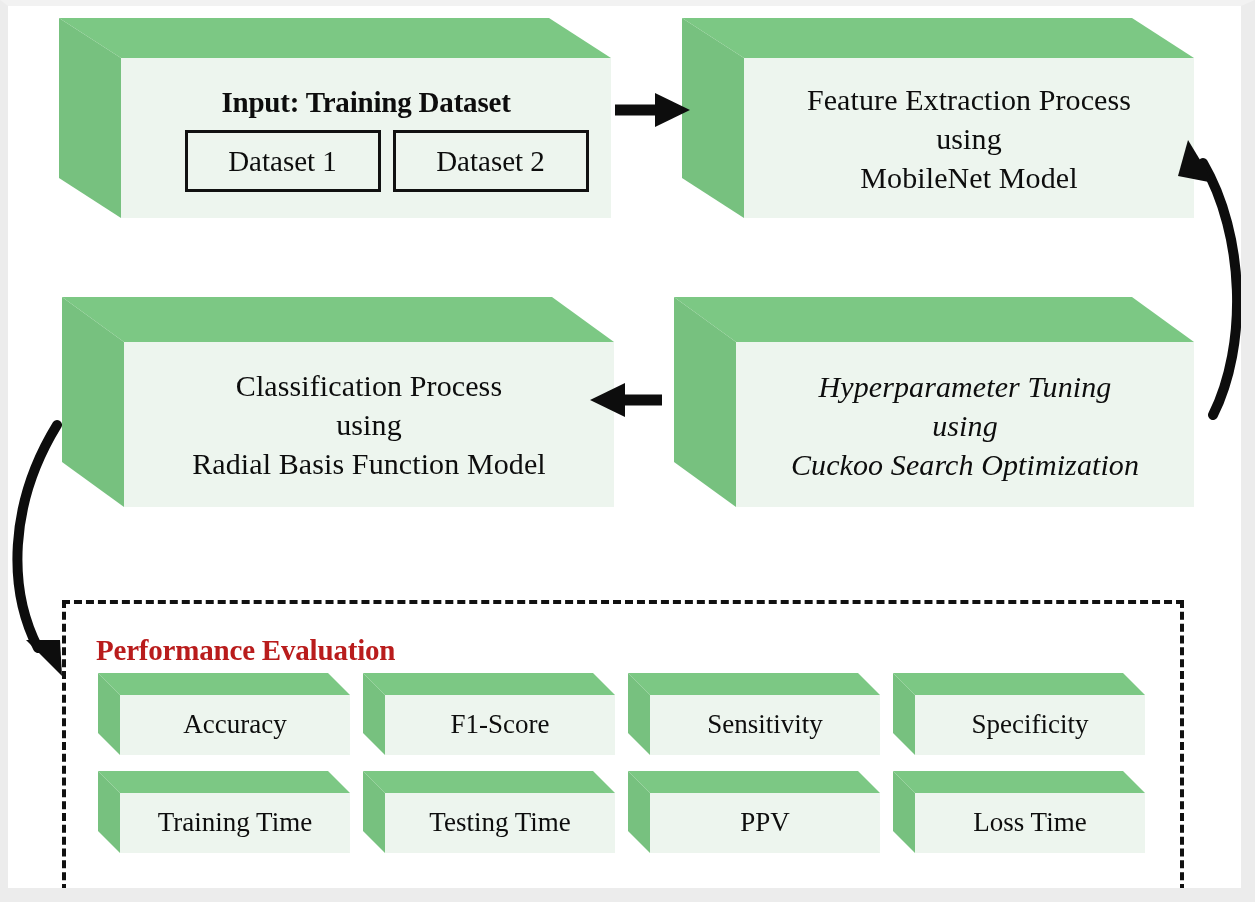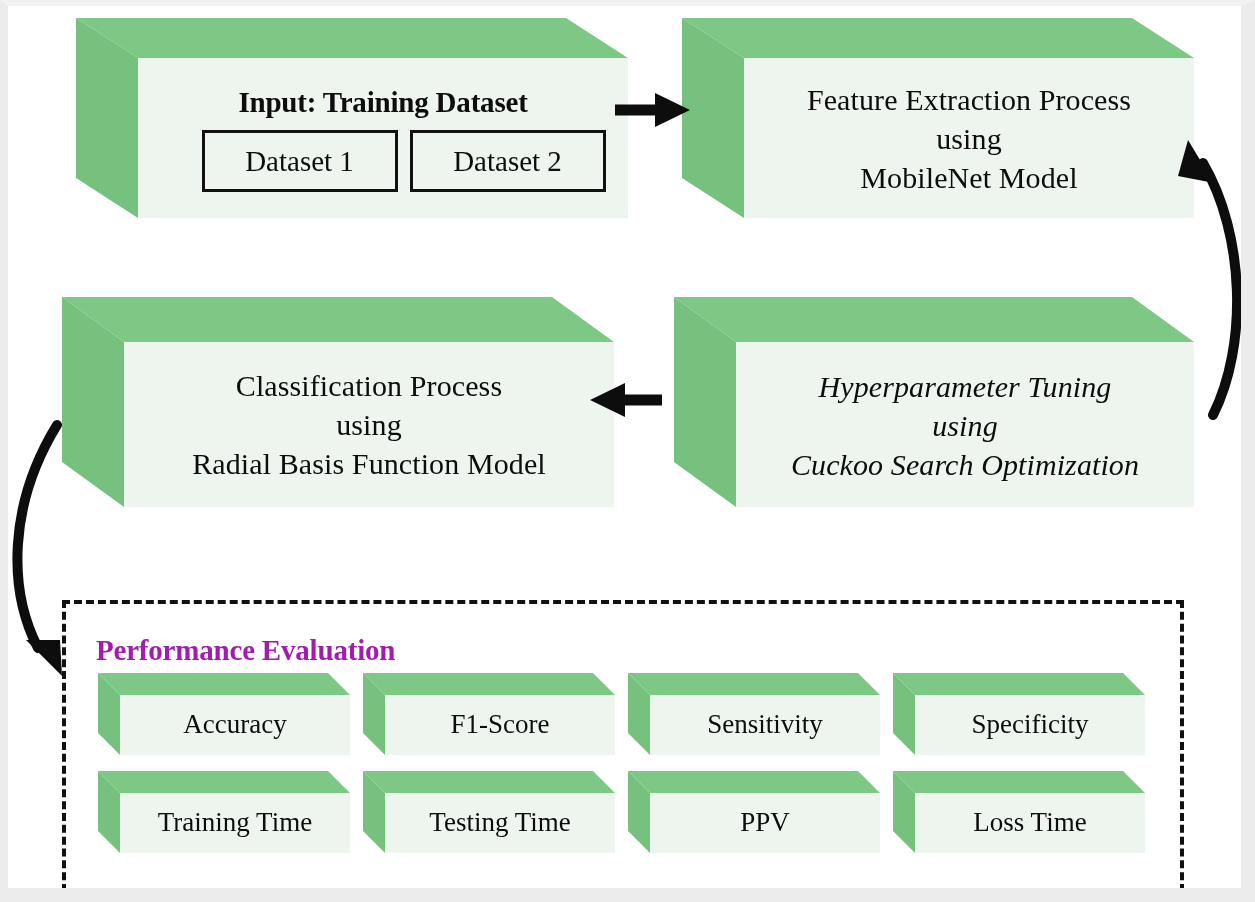--- a/index.html
+++ b/index.html
@@ -97,41 +97,41 @@
   #perf-panel {
     position: absolute;
     box-sizing: border-box;
     border: 4px dashed #111111;
     z-index: 2;
   }
   #perf-title {
     position: absolute;
     font-weight: bold;
     font-size: 29px;
-    color: #a21caf;
+    color: #b91c1c;
     z-index: 6;
     letter-spacing: -0.2px;
   }
   .arrow-layer {
     position: absolute;
     left: 0; top: 0;
     width: 1255px; height: 902px;
     z-index: 5;
     overflow: visible;
     pointer-events: none;
   }
 </style>
 </head>
 <body>
 
 <div id="page">
 
   <div id="canvas">
 
-    <div class="box3d" style="left:76px; top:18px; width:552px; height:140px;">
+    <div class="box3d" style="left:59px; top:18px; width:552px; height:140px;">
       <svg width="552" height="200" viewBox="0 0 552 200">
         <polygon points="0,0 490,0 552,40 62,40" fill="#7CC884"></polygon>
         <polygon points="0,0 62,40 62,200 0,160" fill="#77C17F"></polygon>
         <rect x="62" y="40" width="490" height="160" fill="#EDF5EE"></rect>
       </svg>
       <div class="box-face" style="left:62px; top:40px; width:490px; height:160px;">
         <div class="input-inner">
           <div class="input-title">Input: Training Dataset</div>
           <div class="ds-row">
             <div class="ds-box">Dataset 1</div>

